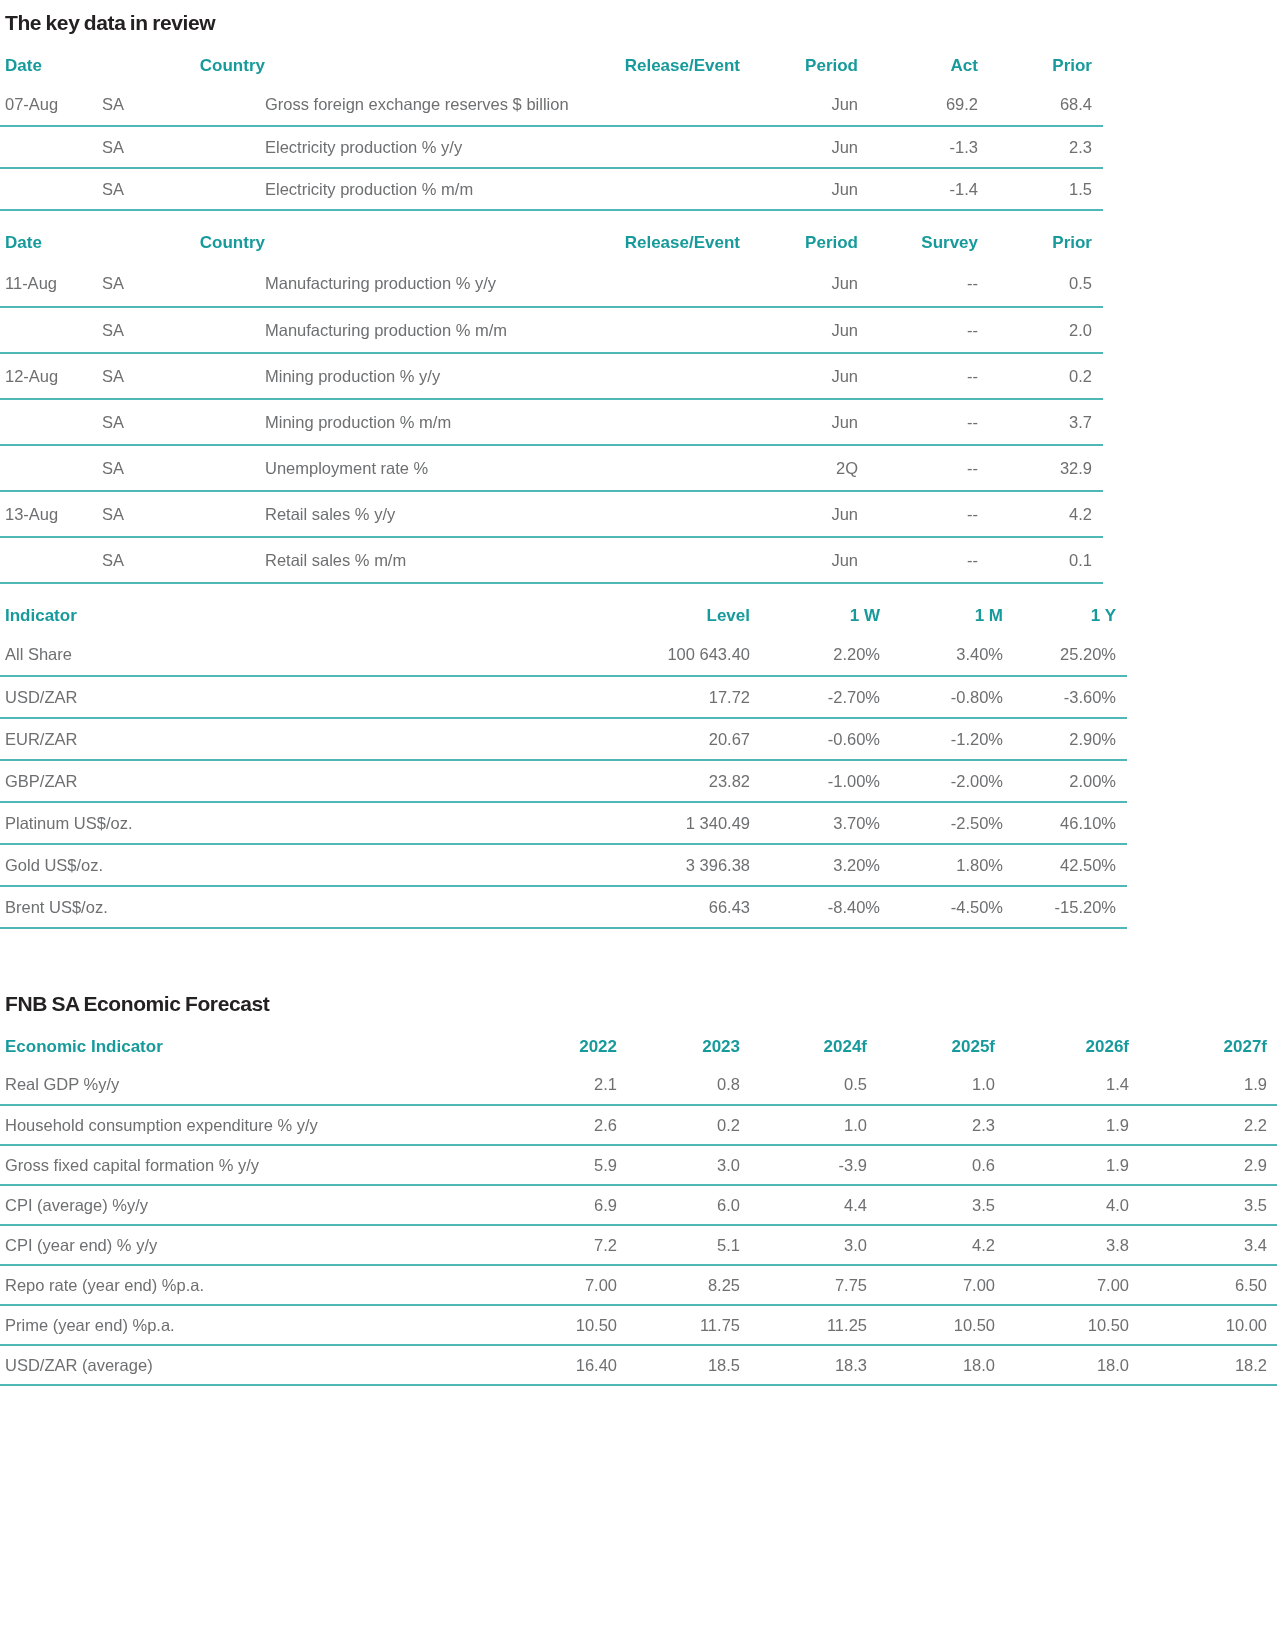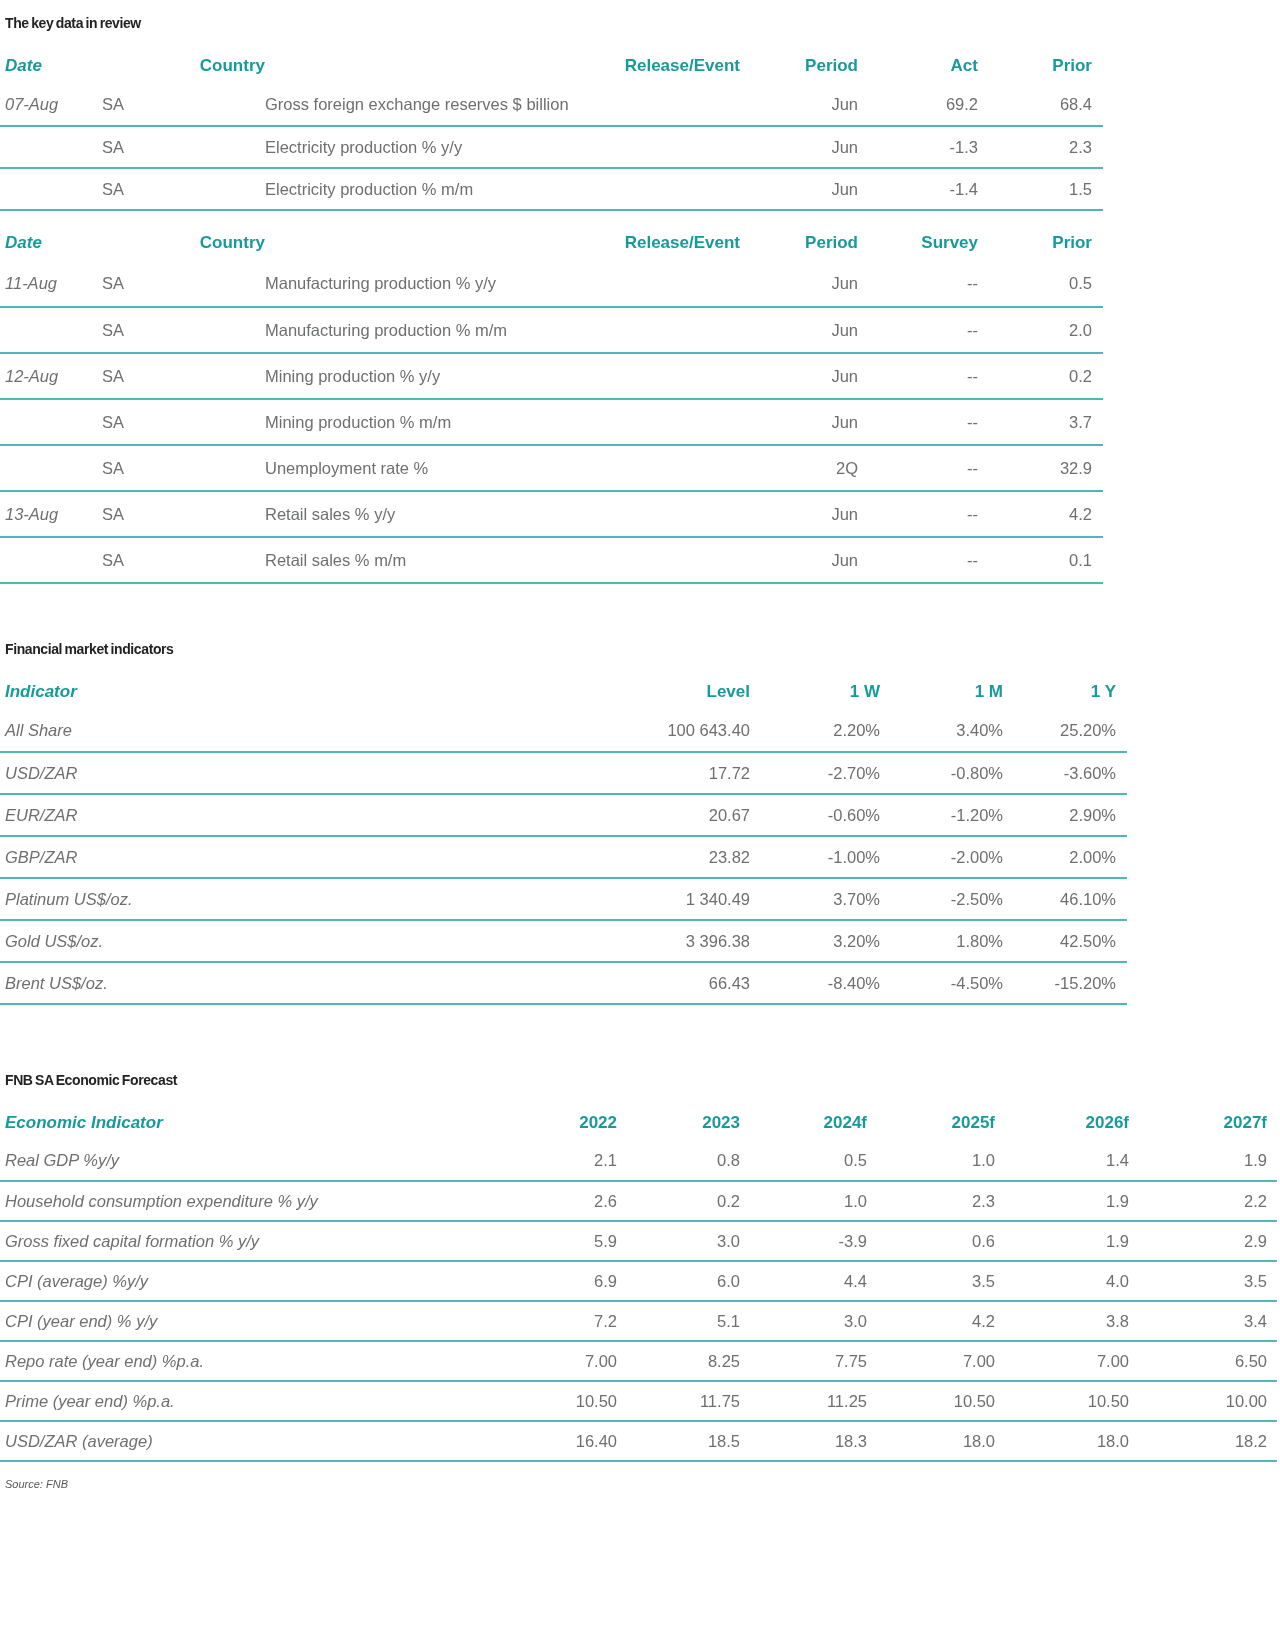--- a/index.html
+++ b/index.html
@@ -8,21 +8,21 @@
     width: 1280px;
     height: 1651px;
     background: #ffffff;
     font-family: "Liberation Sans", "DejaVu Sans", sans-serif;
     color: #6e6f71;
     overflow: hidden;
   }
   .page { padding-top: 12px; }
 
   .section-title {
-    font-size: 14px;
+    font-size: 21px;
     line-height: 22px;
     font-weight: 800;
     color: #242122;
     letter-spacing: -0.4px;
     word-spacing: -1px;
     margin: 0;
     padding-left: 5px;
   }
   .mt-a { margin-top: 64px; }
   .mt-b { margin-top: 54px; }
@@ -31,21 +31,21 @@
   th, td { padding: 0; vertical-align: middle; white-space: nowrap; overflow: hidden; }
   th {
     font-size: 17px;
     font-weight: 700;
     color: #179a9b;
     text-align: right;
   }
   td { font-size: 16.5px; color: #6e6f71; }
   tbody td { border-bottom: 2px solid #4fb8b6; }
   .num { text-align: right; }
-  .first { text-align: left; padding-left: 5px; font-style: italic; }
+  .first { text-align: left; padding-left: 5px; }
   .pad-r { padding-right: 11px; }
 
   .t1 { width: 1103px; }
   .t1 thead tr { height: 36px; }
   .t1 tbody tr { height: 42px; }
 
   .t2 { width: 1103px; }
   .t2 thead tr { height: 36px; }
   .t2 tbody tr { height: 46px; }
 
@@ -191,21 +191,20 @@
         <td class="first"></td>
         <td>SA</td>
         <td>Retail sales % m/m</td>
         <td class="num">Jun</td>
         <td class="num">--</td>
         <td class="num pad-r">0.1</td>
       </tr>
     </tbody>
   </table>
 
-  <h2 class="section-title mt-b">Financial market indicators</h2>
   <table class="t3">
     <colgroup>
       <col style="width:590px">
         <col style="width:160px">
         <col style="width:130px">
       <col style="width:123px">
         <col style="width:124px">
     </colgroup>
     <thead>
       <tr>
@@ -360,15 +359,14 @@
         <td class="num">16.40</td>
         <td class="num">18.5</td>
         <td class="num">18.3</td>
         <td class="num">18.0</td>
         <td class="num">18.0</td>
         <td class="num pad-r">18.2</td>
       </tr>
     </tbody>
   </table>
 
-  <div class="source-note">Source: FNB</div>
 
 </div>
 
 </body></html>

